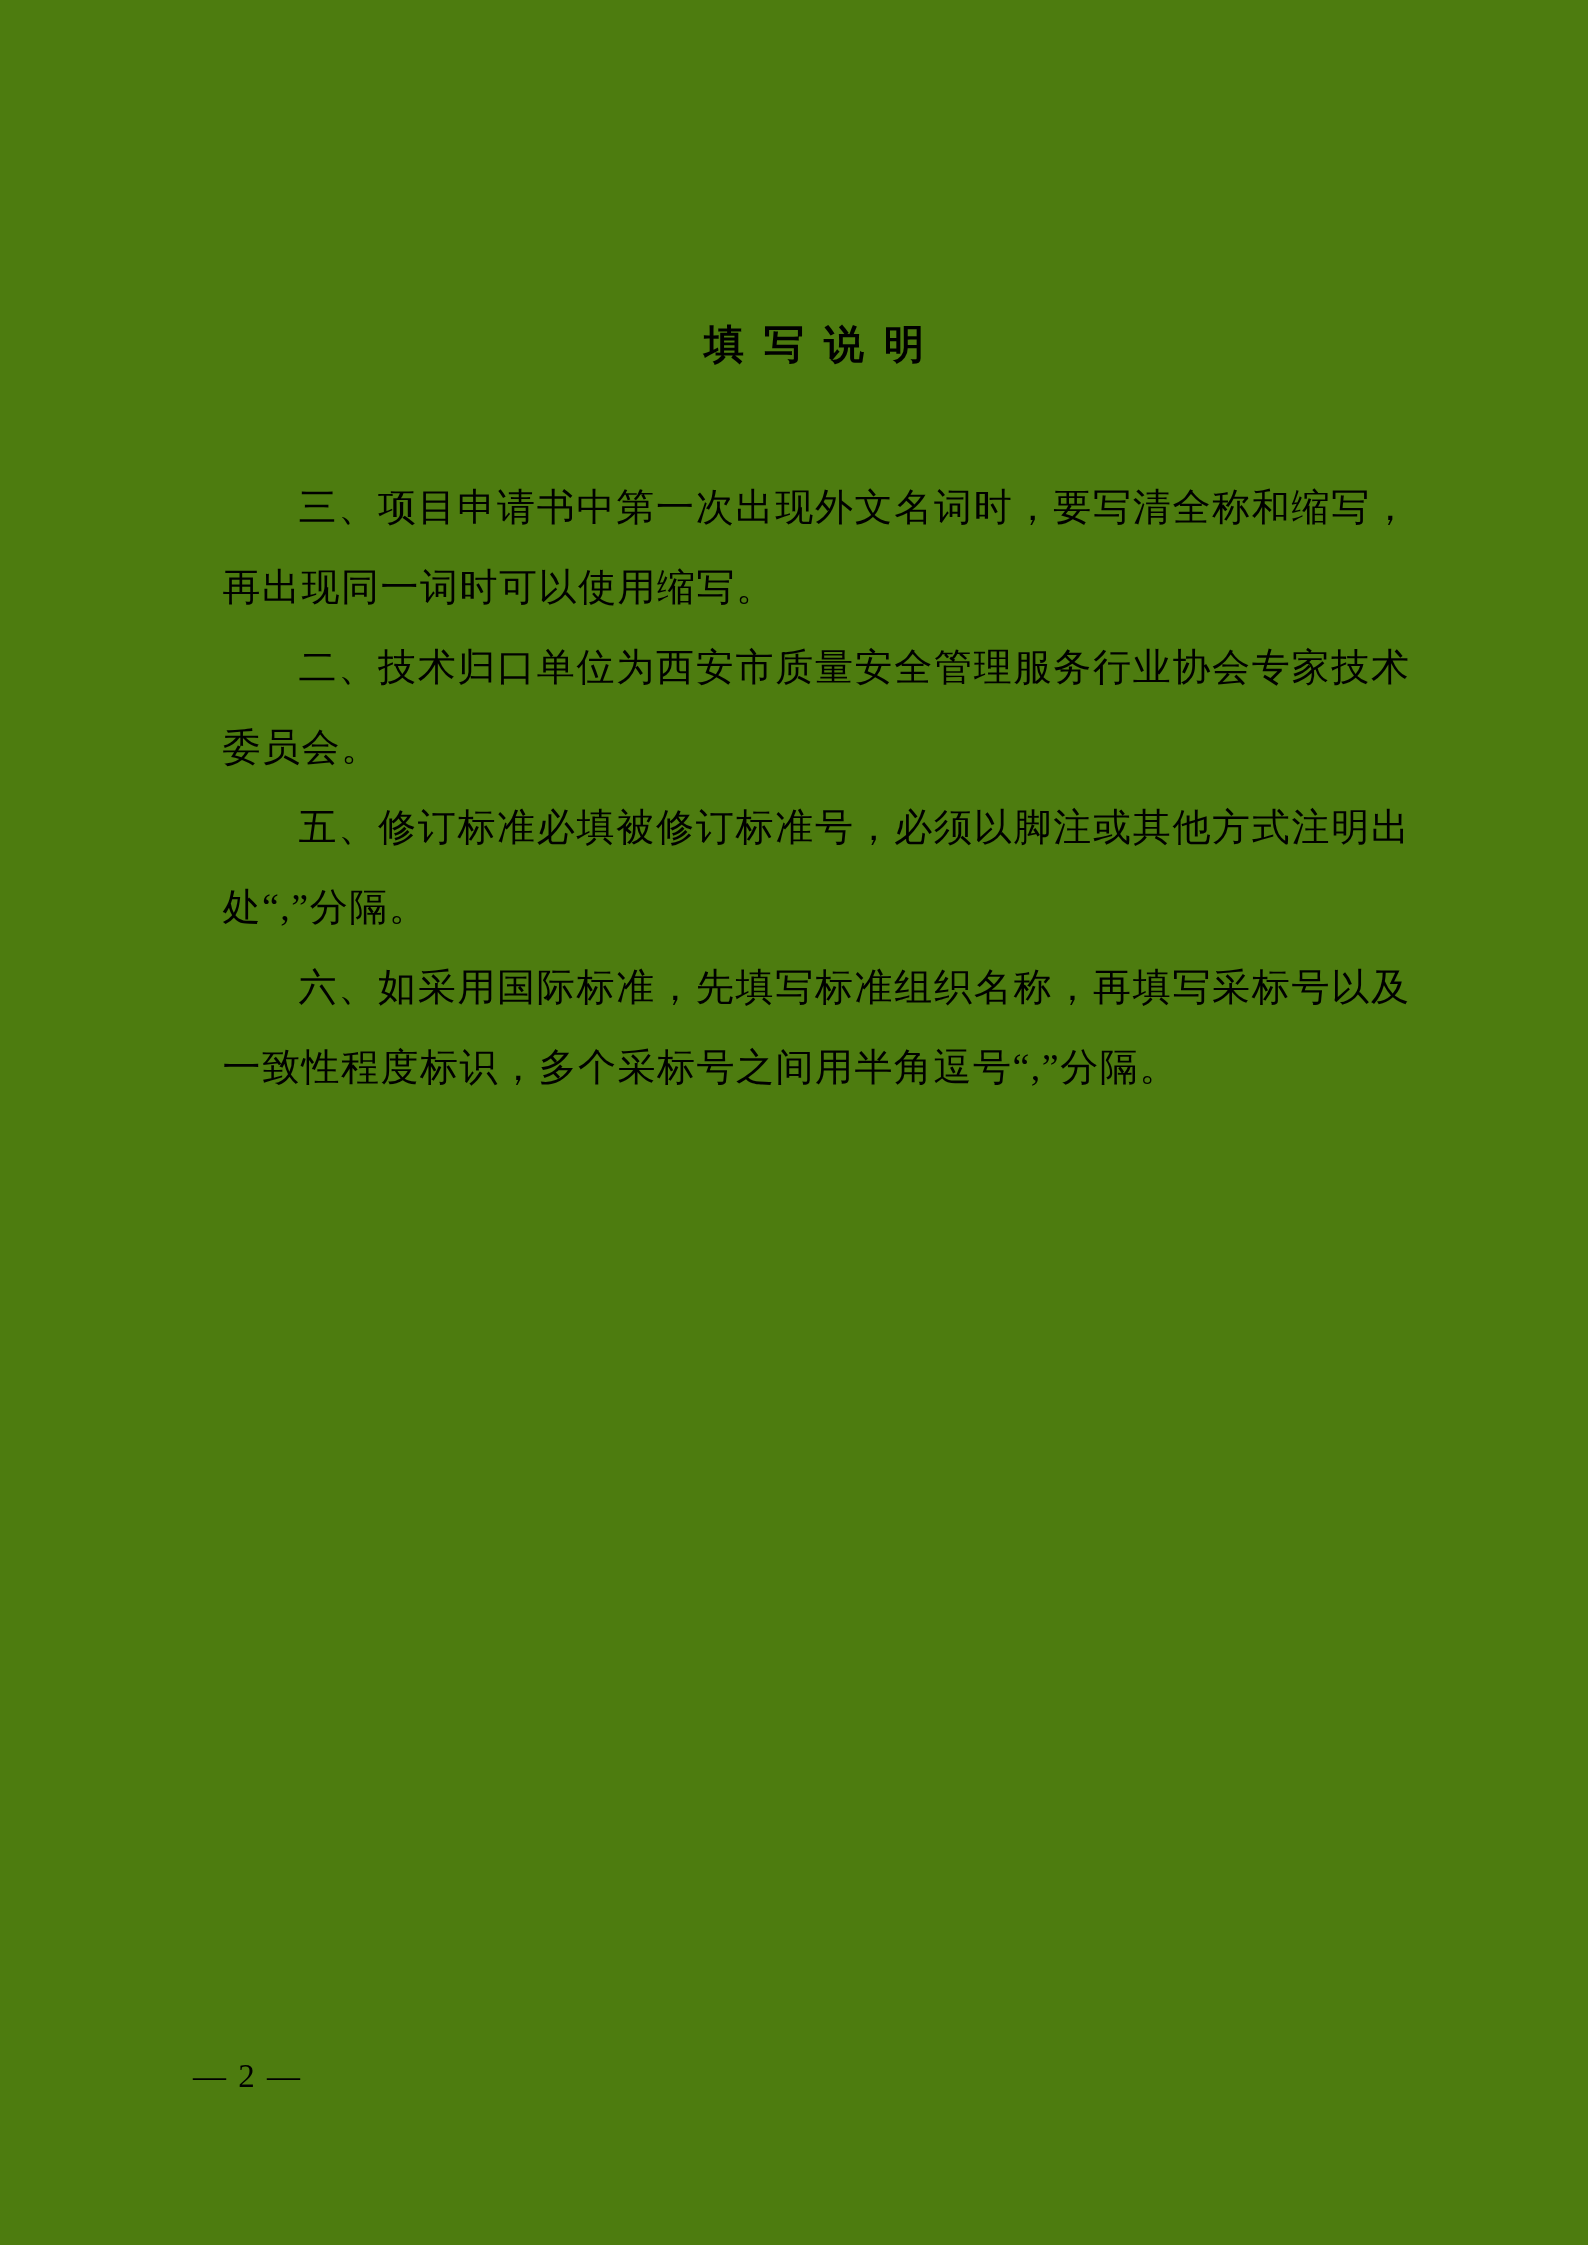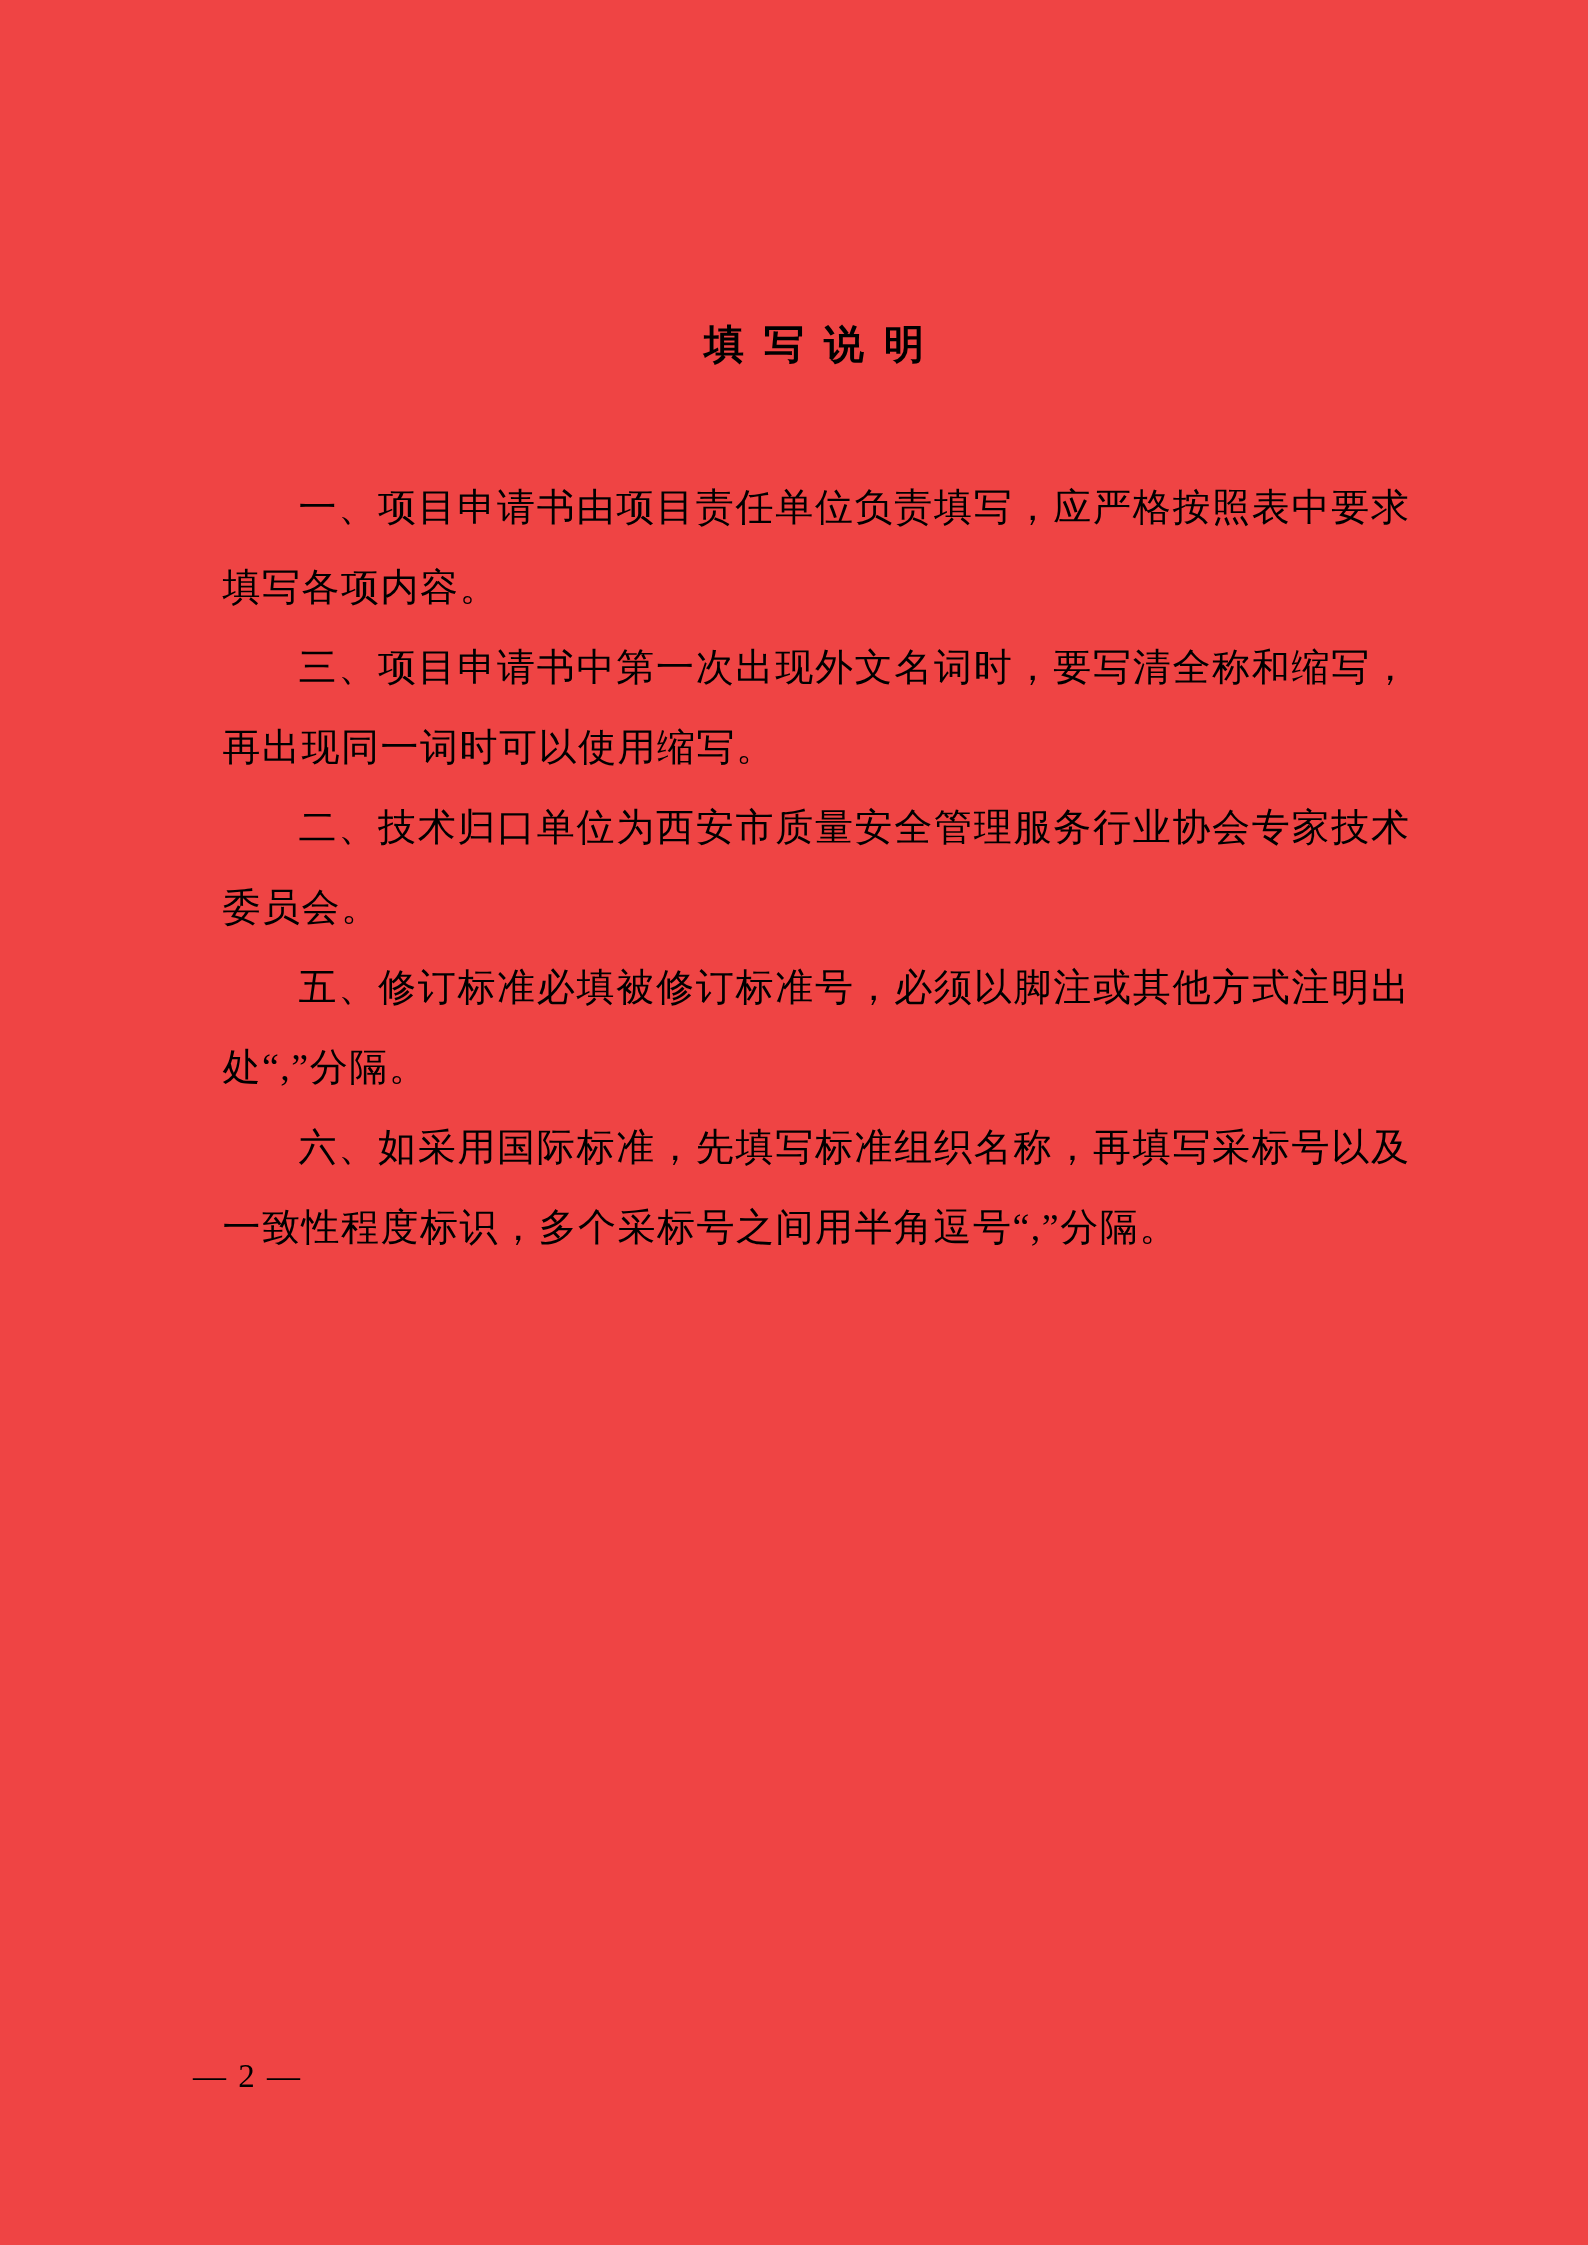--- a/index.html
+++ b/index.html
@@ -10,21 +10,21 @@
   body {
     width: 1588px;
     height: 2245px;
     position: relative;
     font-family: "Liberation Serif", "DejaVu Serif", serif;
     color: #000000;
   }
   .page {
     position: absolute;
     inset: 0;
-    background: #ef4444;
+    background: #4d7c0f;
     overflow: hidden;
     padding-left: 45px;
   }
   .doc-title {
     margin: 0;
     padding-top: 323px;
     text-align: center;
     font-size: 40px;
     font-weight: 600;
     letter-spacing: 5px;
@@ -55,21 +55,20 @@
   }
 </style>
 </head>
 <body>
 
 <div class="page">
 
   <h1 class="doc-title">填 写 说 明</h1>
 
   <div class="doc-body">
-    <p class="para">一、项目申请书由项目责任单位负责填写，应严格按照表中要求填写各项内容。</p>
     <p class="para">三、项目申请书中第一次出现外文名词时，要写清全称和缩写，再出现同一词时可以使用缩写。</p>
     <p class="para">二、技术归口单位为西安市质量安全管理服务行业协会专家技术委员会。</p>
     <p class="para">五、修订标准必填被修订标准号，必须以脚注或其他方式注明出处“,”分隔。</p>
     <p class="para">六、如采用国际标准，先填写标准组织名称，再填写采标号以及一致性程度标识，多个采标号之间用半角逗号“,”分隔。</p>
   </div>
 
   <div class="page-number">— 2 —</div>
 
 </div>
 

